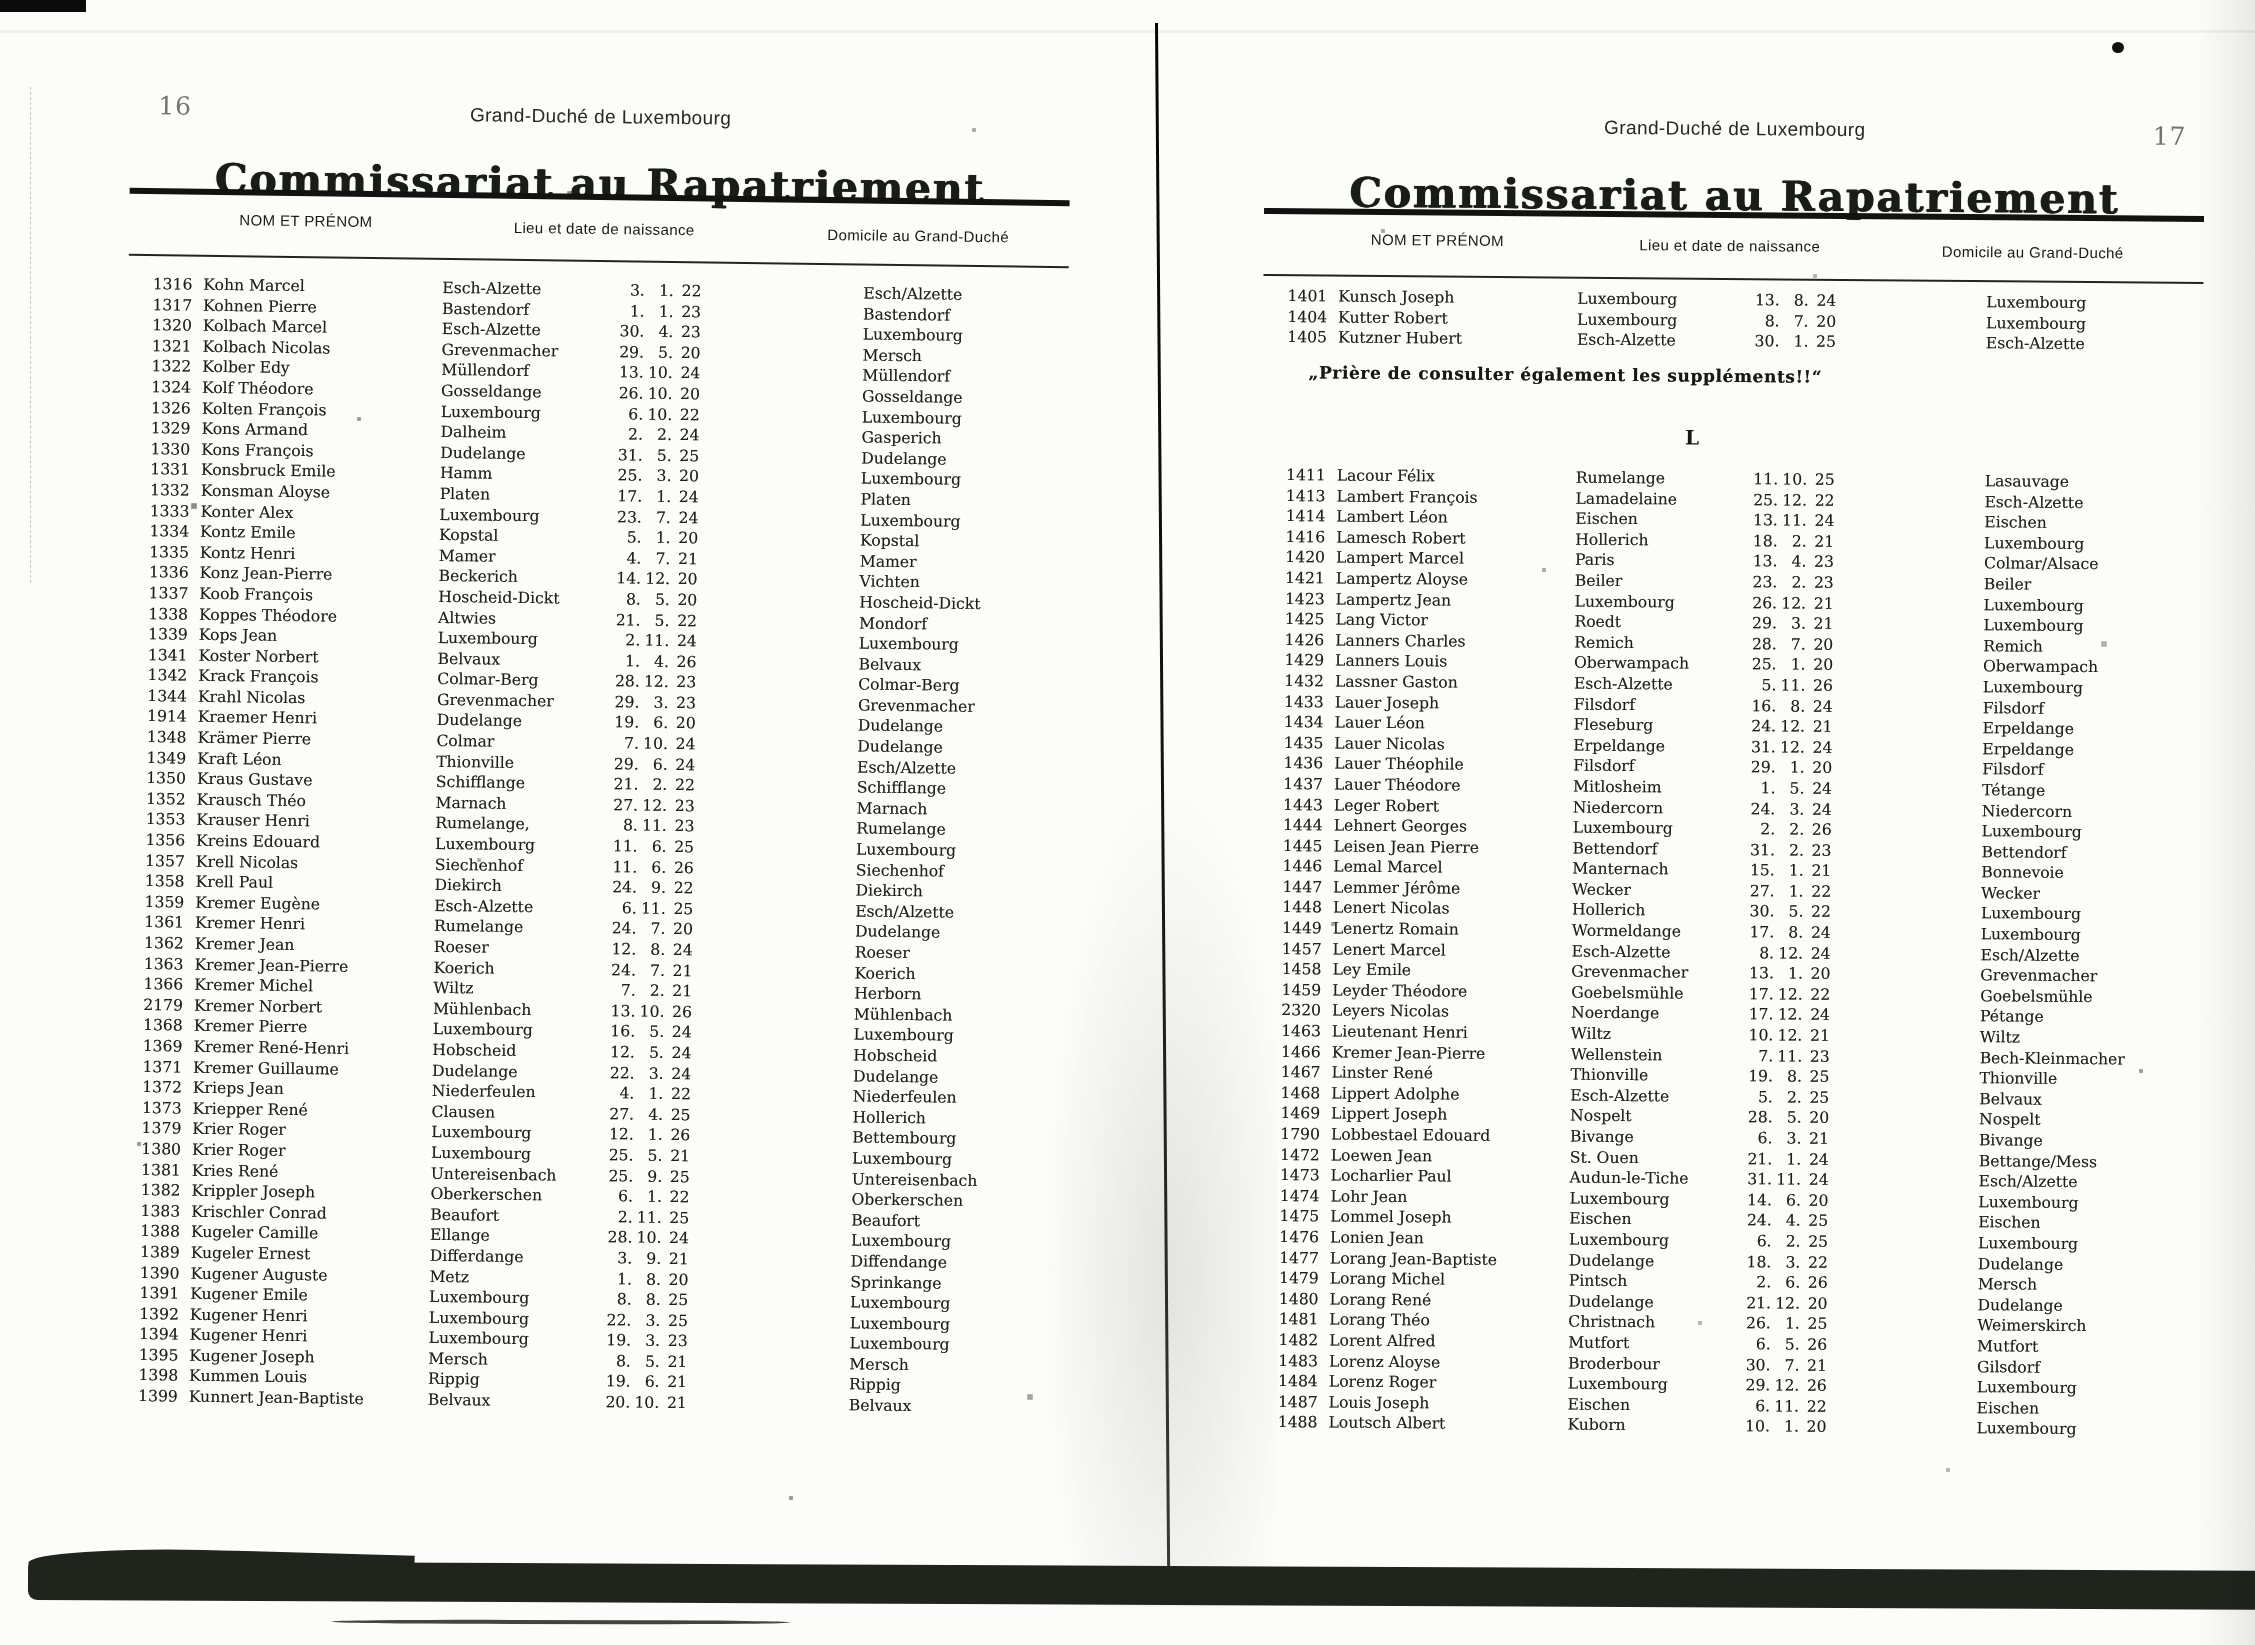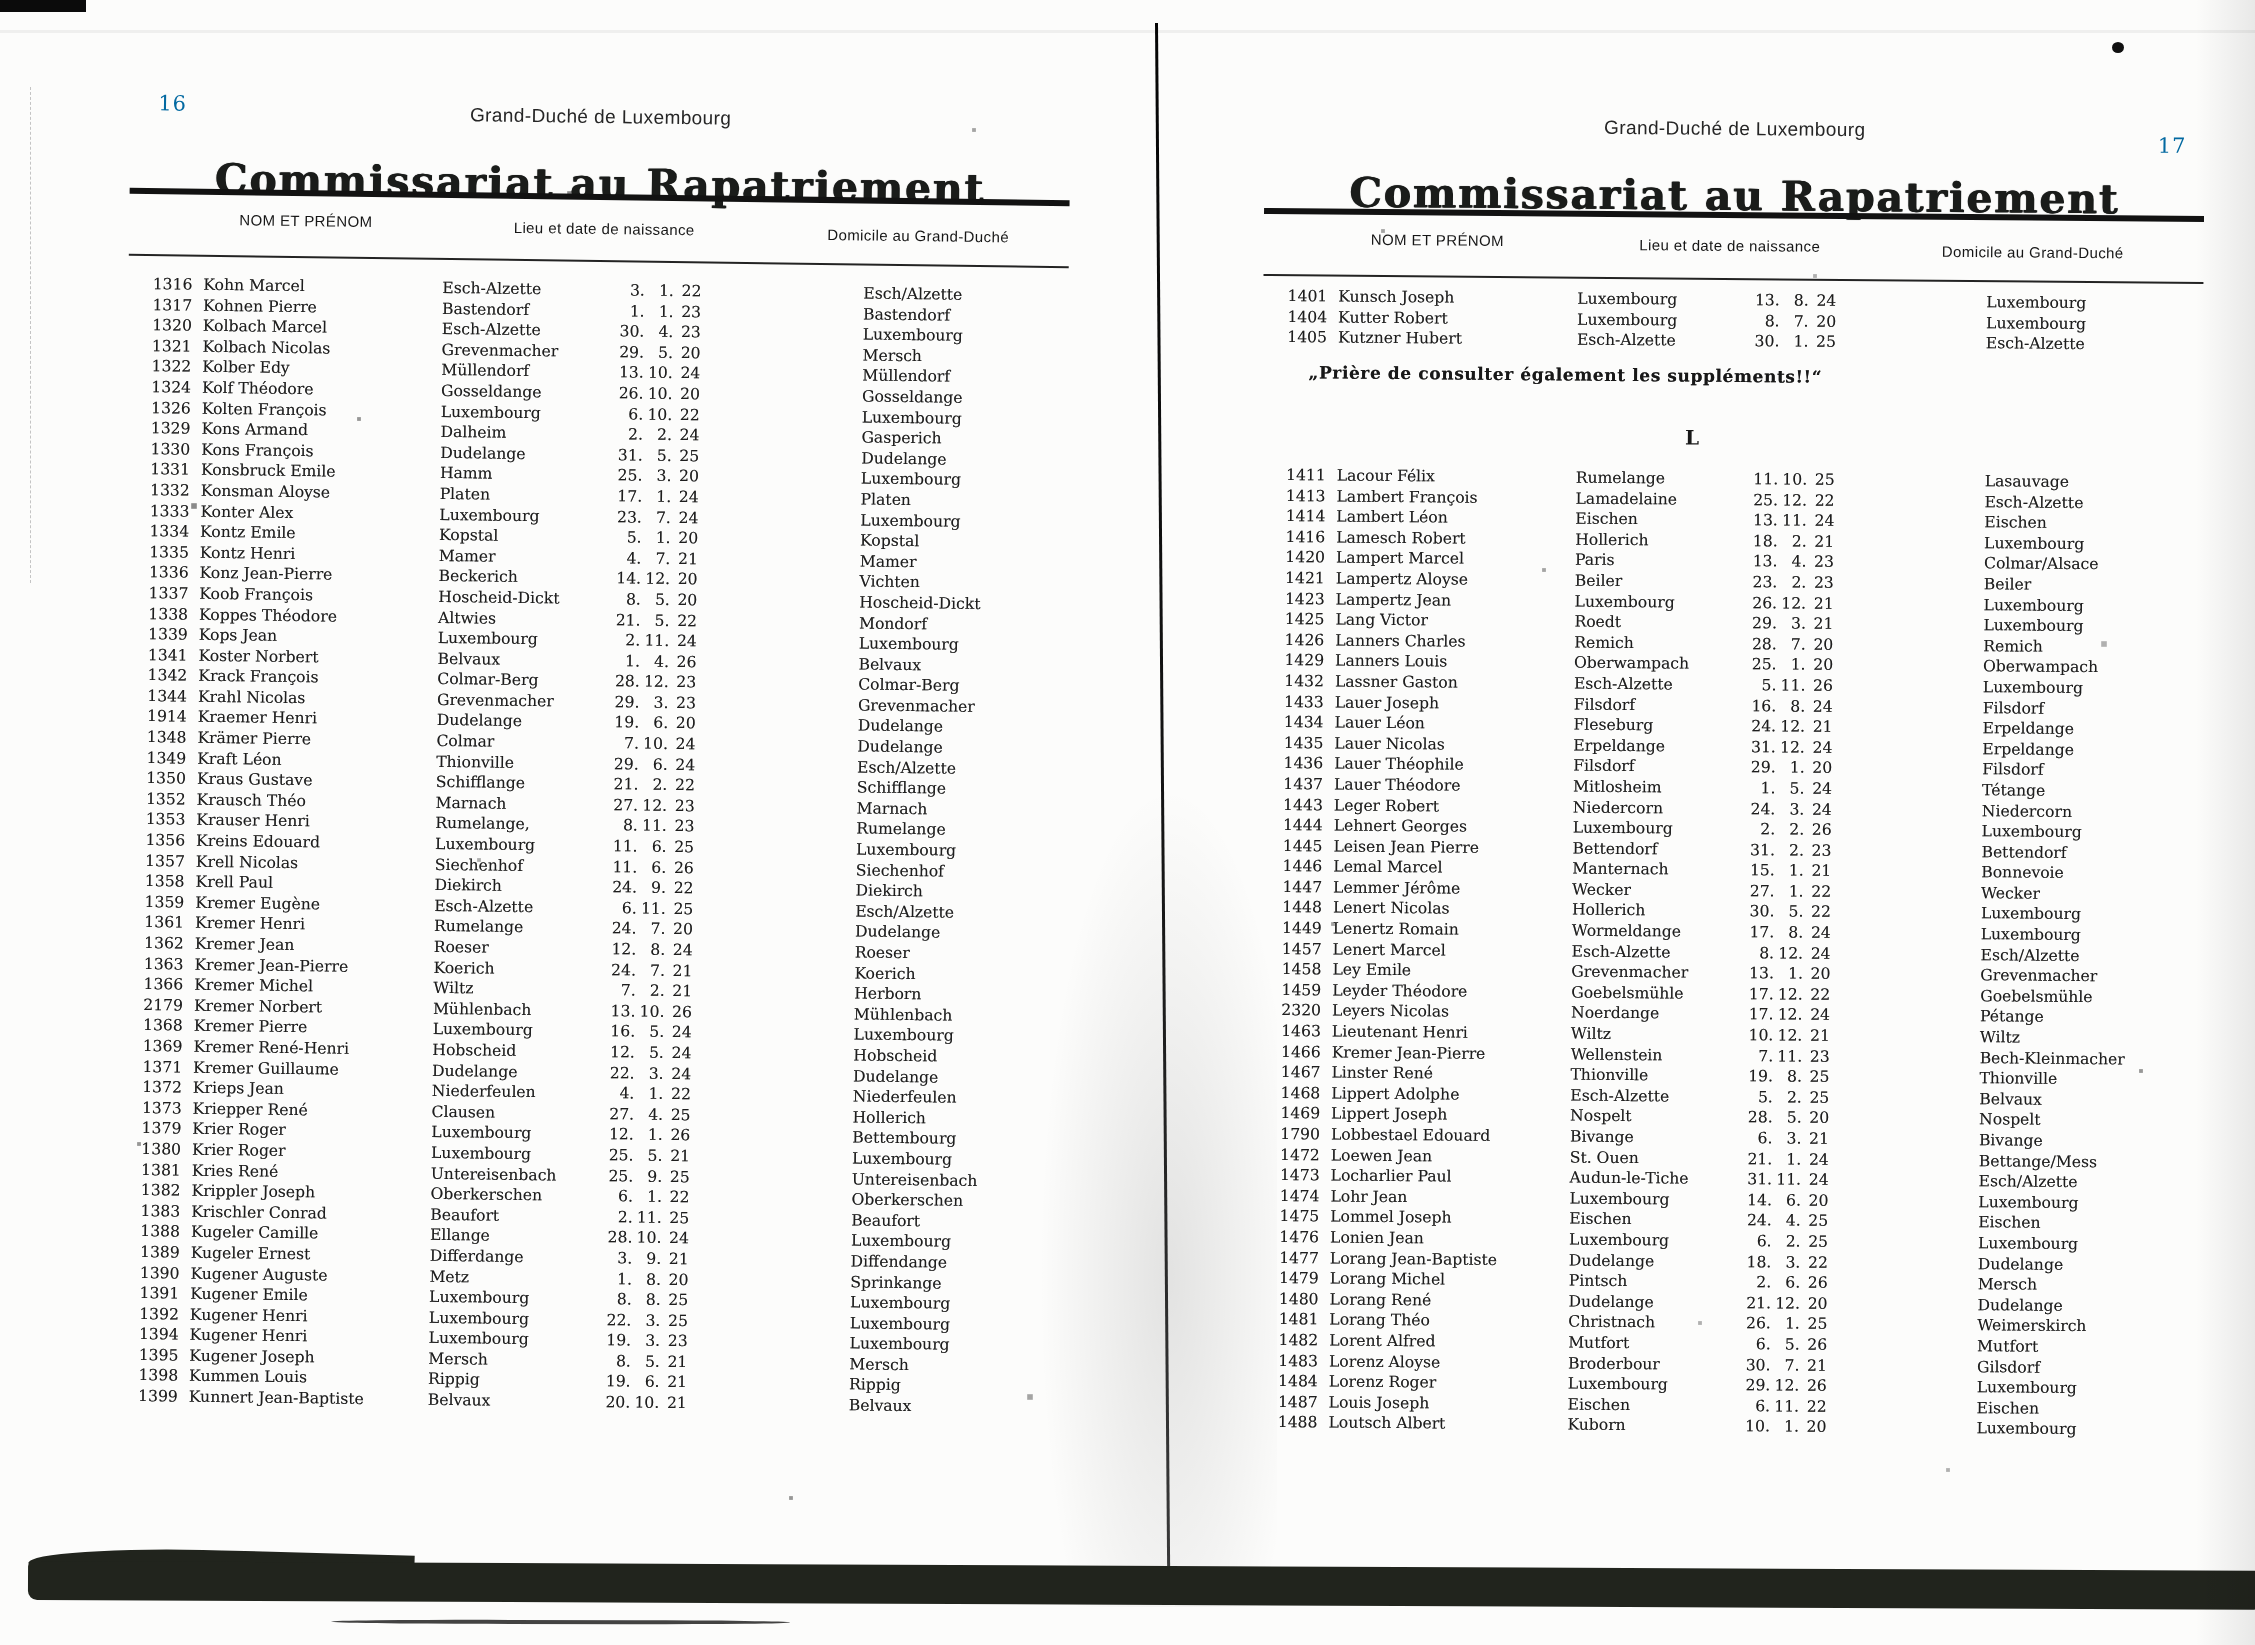--- a/index.html
+++ b/index.html
@@ -34,23 +34,23 @@
       478px 859px 0 0.9px rgba(0,0,0,.3),  138px 1143px 0 0.9px rgba(0,0,0,.4),
       1382px 230px 0 0.9px rgba(0,0,0,.35),1814px 275px 0 0.9px rgba(0,0,0,.3),
       1543px 569px 0 0.9px rgba(0,0,0,.35),2103px 643px 0 1.8px rgba(0,0,0,.3),
       2140px 1070px 0 0.9px rgba(0,0,0,.4),1332px 923px 0 0.9px rgba(0,0,0,.35),
       1699px 1322px 0 0.9px rgba(0,0,0,.3),1029px 1396px 0 1.8px rgba(0,0,0,.35),
       790px 1497px 0 0.9px rgba(0,0,0,.4), 1947px 1469px 0 0.9px rgba(0,0,0,.3);}
   
   .page{position:absolute;width:918px;}
   .page--left{left:142px;top:87px;transform:rotate(0.75deg);transform-origin:0 0;}
   .page--right{left:1276px;top:101px;transform:rotate(0.5deg);transform-origin:0 0;}
-  .page-number{position:absolute;font-size:21px;letter-spacing:0.9px;color:#0369a1;}
+  .page-number{position:absolute;font-size:25px;letter-spacing:0.9px;color:#737373;}
   .page--left .page-number{left:16.5px;top:3.7px;}
-  .page--right .page-number{right:7.3px;top:25px;}
+  .page--right .page-number{right:7.3px;top:13px;}
   .kicker{position:absolute;left:0;top:13px;width:100%;text-align:center;
     font-family:"Liberation Sans", sans-serif;font-size:19px;color:#262626;letter-spacing:0.4px;}
   .title{position:absolute;left:0;top:40px;width:100%;text-align:center;
     font-family:"DejaVu Serif", serif;font-weight:bold;font-size:41px;letter-spacing:1.8px;color:#1a1c1a;
     text-shadow:0.9px 0 0 currentColor, 0 0 0.9px rgba(0,0,0,.6);}
   .rule-thick{position:absolute;left:-11px;width:940px;height:5.5px;background:#121212;}
   .rule-thin{position:absolute;left:-11px;width:940px;height:1.8px;background:#232323;}
   .page--left .rule-thick{top:101px;} .page--left .rule-thin{top:167px;}
   .page--right .rule-thick{top:107px;} .page--right .rule-thin{top:173px;}
   .colhead{position:absolute;font-family:"Liberation Sans", sans-serif;font-size:15px;color:#161616;letter-spacing:0.4px;}

